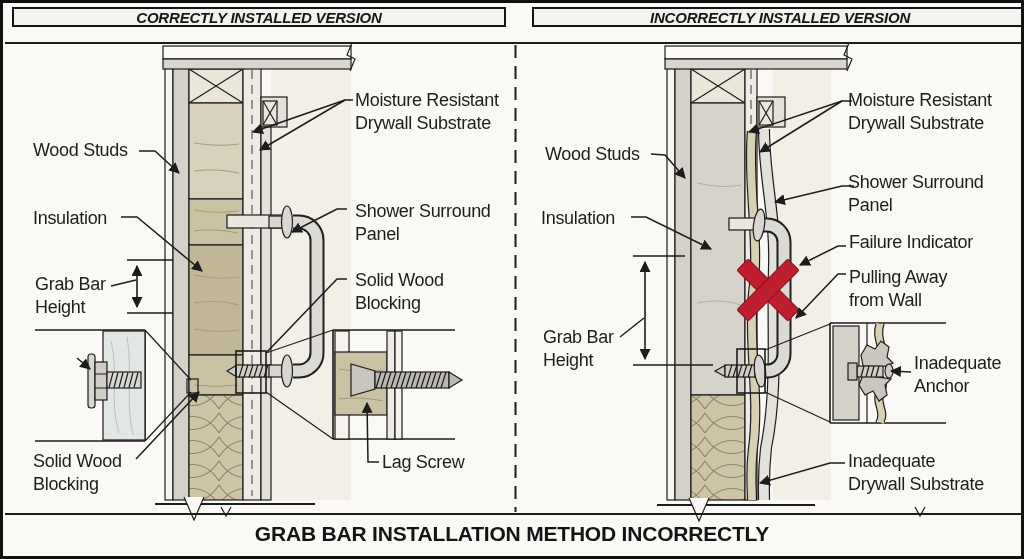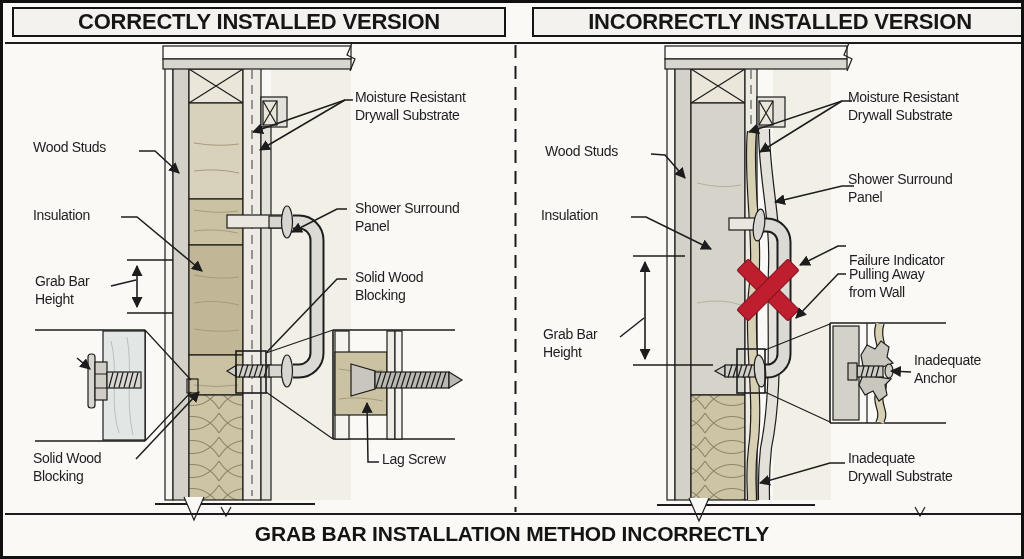--- a/index.html
+++ b/index.html
@@ -4,28 +4,28 @@
 <style>
   html,body{margin:0;padding:0;background:#e8e8e8;}
   #stage{
     position:relative;width:1024px;height:559px;
     background:var(--c-background,#faf9f6);
     border:3px solid #101010;box-sizing:border-box;
     font-family:"Liberation Sans",sans-serif;overflow:hidden;
   }
   #art{position:absolute;left:0;top:0;}
   .hdr{
-    position:absolute;top:4px;height:30px;
+    position:absolute;top:4px;height:20px;
     background:var(--c-header-fill,#f3f2ee);
     border:2.5px solid #141414;box-sizing:border-box;
     display:flex;align-items:center;justify-content:center;
-    font-weight:bold;font-size:22px;letter-spacing:-0.2px;color:#161616;
+    font-weight:bold;font-size:15px;letter-spacing:-0.2px;color:#161616;font-style:italic;
   }
   .lb{
-    position:absolute;font-size:14px;line-height:1.28;color:#1d1d1d;
+    position:absolute;font-size:18px;line-height:1.28;color:#1d1d1d;
     white-space:pre-line;letter-spacing:-0.3px;
   }
   .lh-wide{line-height:1.52;}
   #footer-title{
     position:absolute;left:0;top:519px;width:100%;text-align:center;
     font-weight:bold;font-size:21px;letter-spacing:-0.2px;color:#141414;
   }
   
   .k{stroke:#1c1c1c;}
   .f0{fill:none;}
@@ -302,21 +302,21 @@
 <div class="lb" style="left:379px;top:448px;text-align:center;">Lag Screw</div>
 
 <div class="lb" style="left:542px;top:140px;">Wood Studs</div>
 <div class="lb" style="left:538px;top:204px;">Insulation</div>
 <div class="lb" style="left:540px;top:323px;">Grab Bar
 Height</div>
 <div class="lb" style="left:845px;top:86px;">Moisture Resistant
 Drywall Substrate</div>
 <div class="lb" style="left:845px;top:168px;">Shower Surround
 Panel</div>
-<div class="lb" style="left:846px;top:228px;margin-top:21px;">Failure Indicator</div>
+<div class="lb" style="left:846px;top:228px;">Failure Indicator</div>
 <div class="lb" style="left:846px;top:263px;">Pulling Away
 from Wall</div>
 <div class="lb" style="left:911px;top:349px;">Inadequate
 Anchor</div>
 <div class="lb" style="left:845px;top:447px;">Inadequate
 Drywall Substrate</div>
 
 <div id="footer-title">GRAB BAR INSTALLATION METHOD INCORRECTLY</div>
 
 </div>

